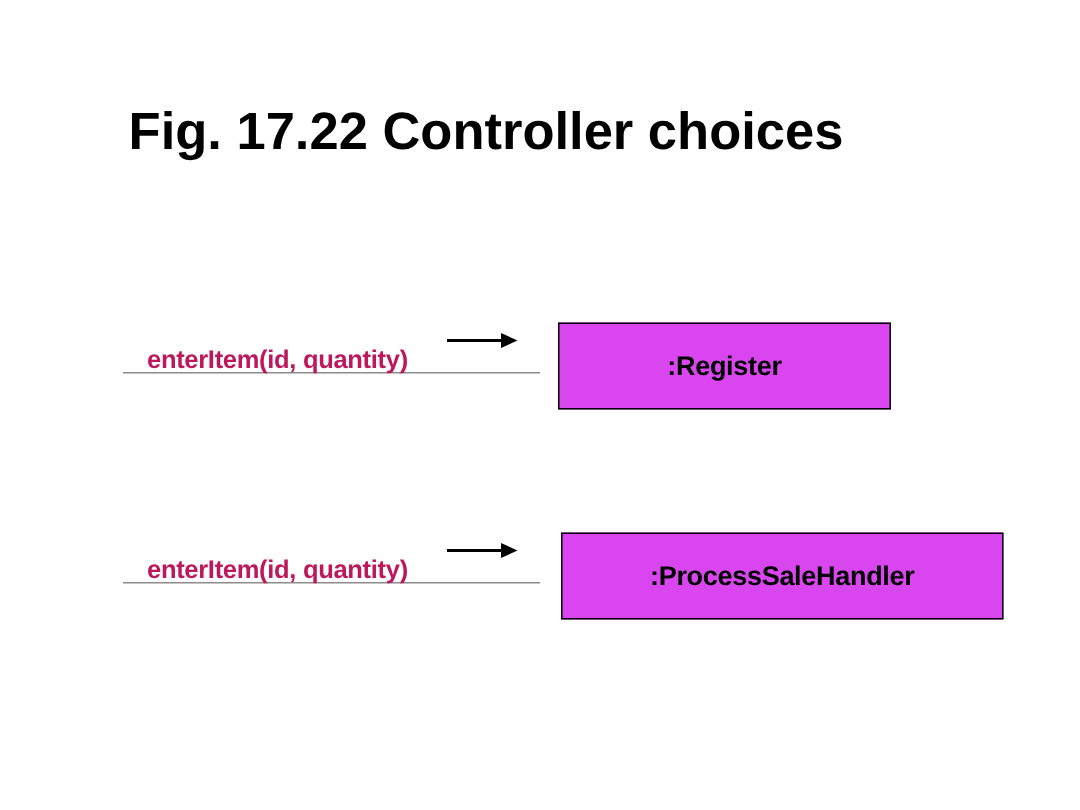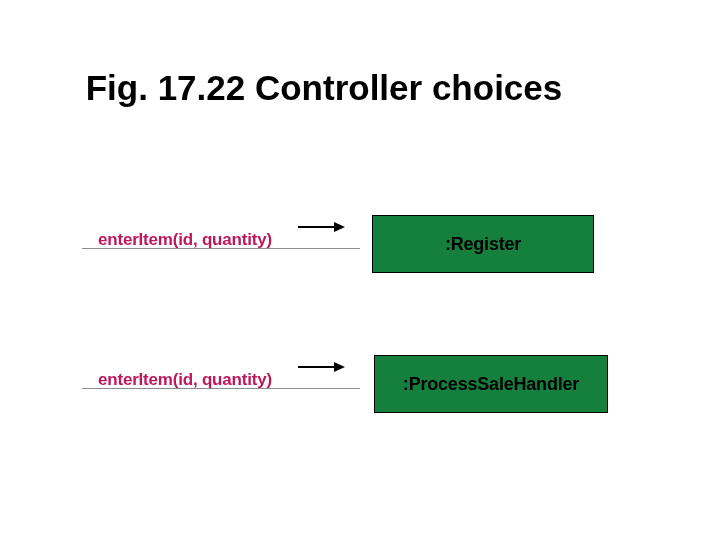--- a/index.html
+++ b/index.html
@@ -63,21 +63,21 @@
     border-left: 11px solid #000000;
   }
   .arrow-tail {
     position: absolute;
     height: 0;
     border-top: 2px solid #000000;
   }
   .obj-box {
     position: absolute;
     border: 1px solid #000000;
-    background: #15803d;
+    background: #d946ef;
     box-sizing: border-box;
     display: flex;
     align-items: center;
     justify-content: center;
   }
   .obj-label {
     font-size: 18px;
     font-weight: bold;
     color: #000000;
     white-space: nowrap;
@@ -107,18 +107,18 @@
 
   <div class="msg-group" style="left:82px; top:355px; width:582px; height:65px;">
 
     <div class="msg-line" style="left:0px; top:33px;"></div>
 
     <div class="arrow-tail" style="left:216px; top:11px; width:38px;"></div>
     <div class="arrow-head" style="left:252px; top:7px;"></div>
 
     <div class="msg-label" style="left:16px; top:15px;">enterItem(id, quantity)</div>
 
-    <div class="obj-box" style="left:292px; top:0px; width:234px; height:58px;">
+    <div class="obj-box" style="left:292px; top:0px; width:295px; height:58px;">
       <span class="obj-label">:ProcessSaleHandler</span>
     </div>
   </div>
 
 </div>
 
 </body></html>

